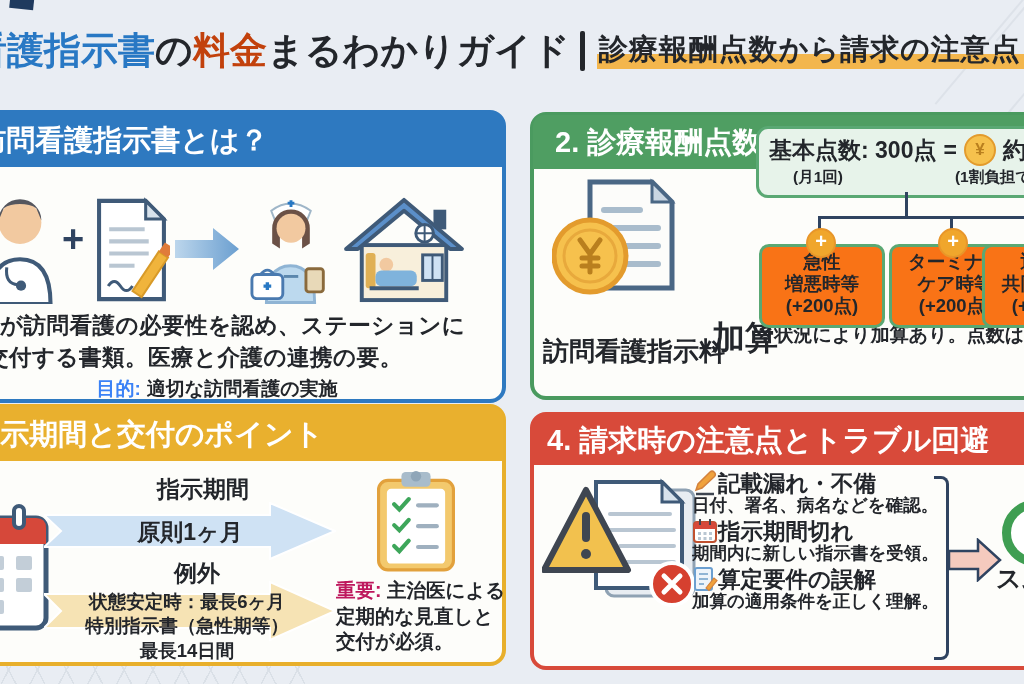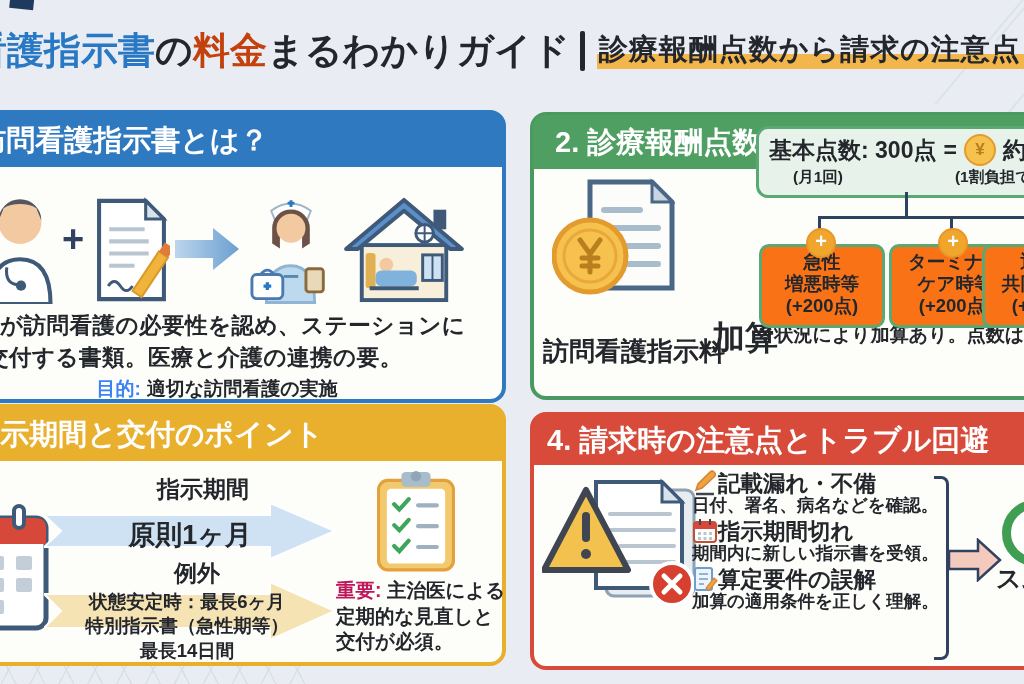--- a/index.html
+++ b/index.html
@@ -57,21 +57,21 @@
   .plus-circle{position:absolute;width:26px;height:26px;border-radius:50%;background:#f0a62c;
     border:2px solid #e8962a;color:#fff;font-size:20px;font-weight:800;line-height:23px;
     text-align:center;z-index:3;}
   .addon-box{position:absolute;top:128px;height:74px;background:#f97316;border:3px solid #5aa873;
     border-radius:10px;text-align:center;font-weight:800;font-size:18.5px;line-height:1.18;
     padding-top:4px;z-index:2;white-space:nowrap;overflow:visible;}
   .fee-note{font-size:19px;font-weight:700;white-space:nowrap;}
 
   
   .arrow-label{font-size:23px;font-weight:800;}
-  .arrow-inner-text{position:absolute;width:100%;text-align:center;font-size:27px;font-weight:800;}
+  .arrow-inner-text{position:absolute;width:100%;text-align:center;font-size:23px;font-weight:800;}
   .exception-text{text-align:center;font-size:18.5px;font-weight:800;line-height:1.32;white-space:nowrap;}
   .important-text{font-size:19.5px;font-weight:800;line-height:1.32;white-space:nowrap;}
   .important-text .lbl{color:#be185d;}
 
   
   .att-list{display:flex;flex-direction:column;}
   .att-item{margin-bottom:3px;}
   .att-title{display:flex;align-items:center;font-size:22.5px;font-weight:800;
              line-height:25px;white-space:nowrap;}
   .att-desc{font-size:17.5px;font-weight:700;line-height:19px;white-space:nowrap;}

